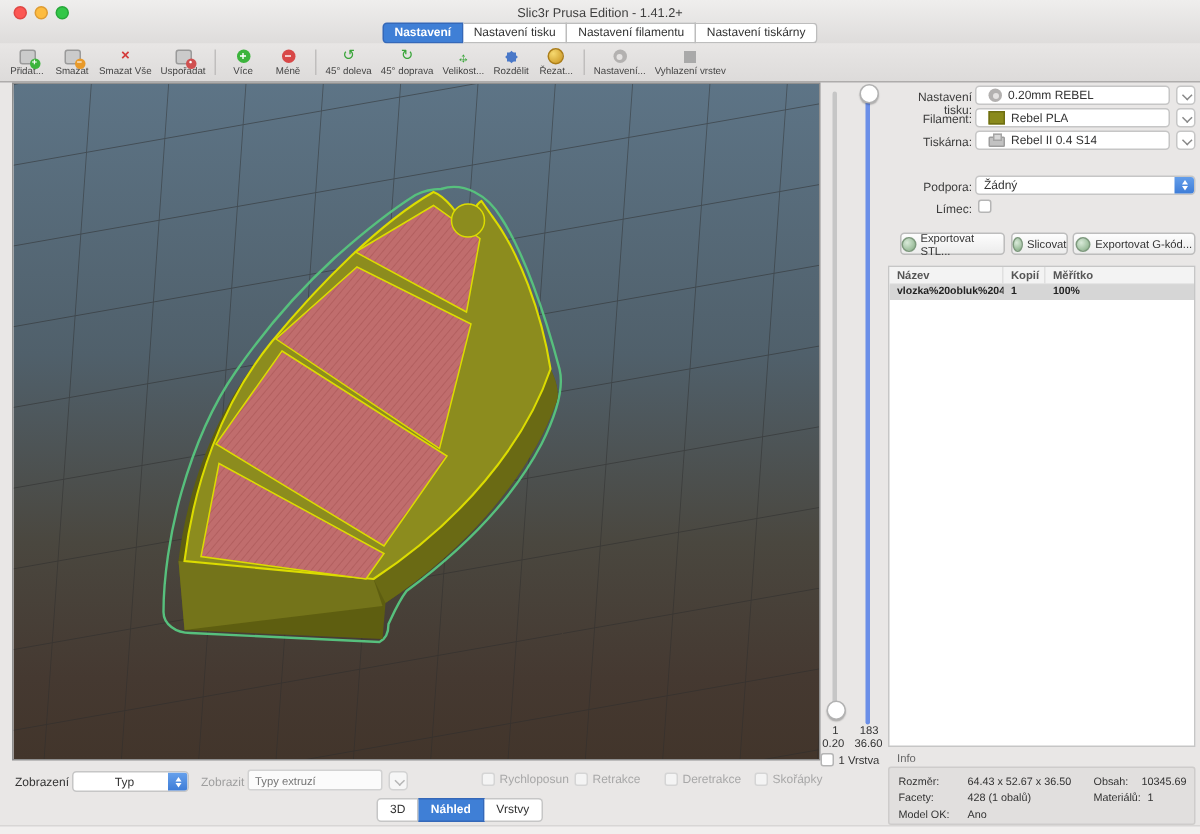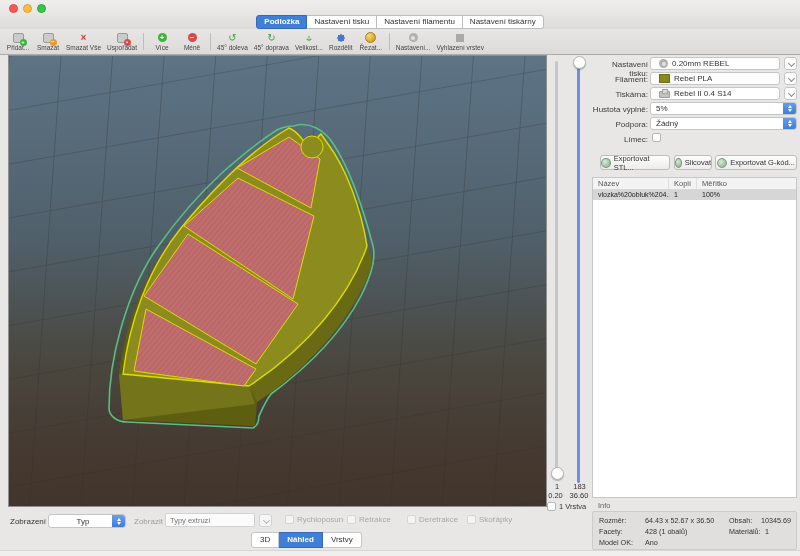--- a/index.html
+++ b/index.html
@@ -87,21 +87,21 @@
   .tri-dn{width:0;height:0;border-left:2.5px solid transparent;border-right:2.5px solid transparent;border-top:3px solid #fff;}
   .swatch{width:9px;height:7px;background:#8a8a1c;border:1px solid #6f6f12;}
   .printer-ic{width:9px;height:5px;background:#c2c2c2;border:.5px solid #9d9d9d;border-radius:1px;position:relative;margin-top:2px;}
   .printer-ic::before{content:"";position:absolute;top:-3px;left:2px;width:4px;height:3px;background:#d8d8d8;border:.5px solid #a5a5a5;}
   .sbtn{position:absolute;top:0;height:15px;background:linear-gradient(#fdfdfd,#ececec);
     border:1px solid #bdbdbd;border-radius:3px;font-size:7.5px;color:#333;
     display:flex;align-items:center;justify-content:center;gap:3px;box-sizing:border-box;}
   .btn-ic{width:8px;height:8px;border-radius:50%;
     background:radial-gradient(circle at 35% 35%,#d9ead9,#82ab82);border:.5px solid #7d997d;}
   .objtable{position:absolute;left:0;top:122px;width:205px;height:321px;background:#fff;
-    border:1px solid #c6c6c6;box-sizing:border-box;overflow:hidden;}
+    border:1px solid #c6c6c6;box-sizing:border-box;overflow:hidden;font-weight:bold;}
   .thead{display:flex;height:11px;background:#f3f3f3;border-bottom:1px solid #d8d8d8;
     font-size:7.5px;color:#555;align-items:center;}
   .th{padding-left:5px;box-sizing:border-box;border-right:1px solid #e0e0e0;height:11px;line-height:11px;}
   .th.c1{width:76px;}.th.c2{width:28px;}.th.c3{flex:1;border-right:none;}
   .trow{display:flex;height:10px;background:#d6d6d6;font-size:7px;color:#222;align-items:center;}
   .td{padding-left:5px;box-sizing:border-box;height:10px;line-height:10px;white-space:nowrap;overflow:hidden;}
   .td.c1{width:76px;}.td.c2{width:28px;}.td.c3{flex:1;}
   .info-title{position:absolute;left:6px;top:446px;font-size:7.5px;color:#666;}
   .infobox{position:absolute;left:0;top:456px;width:205px;height:39px;background:#e1dfde;
     border:1px solid #cecccb;border-radius:2px;box-sizing:border-box;font-size:7.2px;color:#333;}
@@ -113,42 +113,43 @@
   .bb-select{position:absolute;left:48px;top:9px;width:78px;height:14px;background:#fff;
     border:1px solid #c6c6c6;border-radius:3px;display:flex;align-items:center;box-sizing:border-box;overflow:hidden;}
   .bb-select .stext{flex:1;padding-left:5px;text-align:center;}
   .bb-input{position:absolute;left:165px;top:8px;width:90px;height:14px;background:#fbfbfb;
     border:1px solid #d2d2d2;border-radius:2px;box-sizing:border-box;font-size:7.5px;
     color:#c0c0c0;padding:0 4px;font-family:"Liberation Sans",sans-serif;}
   .bb-arrow{position:absolute;left:259px;top:9px;width:13px;height:13px;background:#f6f6f6;
     border:1px solid #d2d2d2;border-radius:3px;box-sizing:border-box;}
   .bb-arrow::after{content:"";position:absolute;left:4px;top:3px;width:4px;height:4px;
     border-right:1px solid #b5b5b5;border-bottom:1px solid #b5b5b5;transform:rotate(45deg);}
-  .bb-cb{top:10px;color:#a8a8a8;}
+  .bb-cb{top:10px;color:#a8a8a8;margin-left:36px;}
   .modes{position:absolute;left:251px;top:27px;display:flex;}
   .mode{height:14px;line-height:14px;font-size:8px;padding:0 8px;background:#fff;
     border:1px solid #c6c6c6;border-left:none;color:#333;}
   .mode:first-child{border-left:1px solid #c6c6c6;border-radius:3px 0 0 3px;}
   .mode:last-child{border-radius:0 3px 3px 0;}
   .mode.active{background:#3f7fd6;border-color:#3568b8;color:#fff;font-weight:bold;}
   .bottomstrip{position:absolute;left:0;top:550px;width:800px;height:6px;background:#f1efee;border-top:1px solid #d8d6d5;}
 </style>
 </head>
 <body>
 
 <div id="window">
 
   <div class="chrome">
     <div class="lights">
       <div class="light red"></div>
       <div class="light yellow"></div>
       <div class="light green"></div>
     </div>
+    <div class="wtitle">Slic3r Prusa Edition - 1.41.2+</div>
     <div class="tabs">
-      <div class="tab active">Podložka</div>
+      <div class="tab active">Nastavení</div>
       <div class="tab">Nastavení tisku</div>
       <div class="tab">Nastavení filamentu</div>
       <div class="tab">Nastavení tiskárny</div>
     </div>
   </div>
 
   <div class="toolbar">
     <div class="tbtn">
       <span class="ico">
           <span class="cube">
@@ -317,30 +318,20 @@
 
     <div class="srow" style="top:32px;">
       <span class="slab">Tiskárna:</span>
       <span class="combo">
         <span class="printer-ic"></span>
         <span class="ctext">Rebel II 0.4 S14</span>
       </span>
       <span class="arrowbtn"></span>
     </div>
 
-    <div class="srow" style="top:47px;">
-      <span class="slab">Hustota výplně:</span>
-      <span class="selectbox">
-        <span class="stext">5%</span>
-        <span class="stepper">
-            <span class="tri-up"></span>
-            <span class="tri-dn"></span>
-          </span>
-      </span>
-    </div>
 
     <div class="srow" style="top:62px;">
       <span class="slab">Podpora:</span>
       <span class="selectbox">
         <span class="stext">Žádný</span>
         <span class="stepper">
             <span class="tri-up"></span>
             <span class="tri-dn"></span>
           </span>
       </span>

